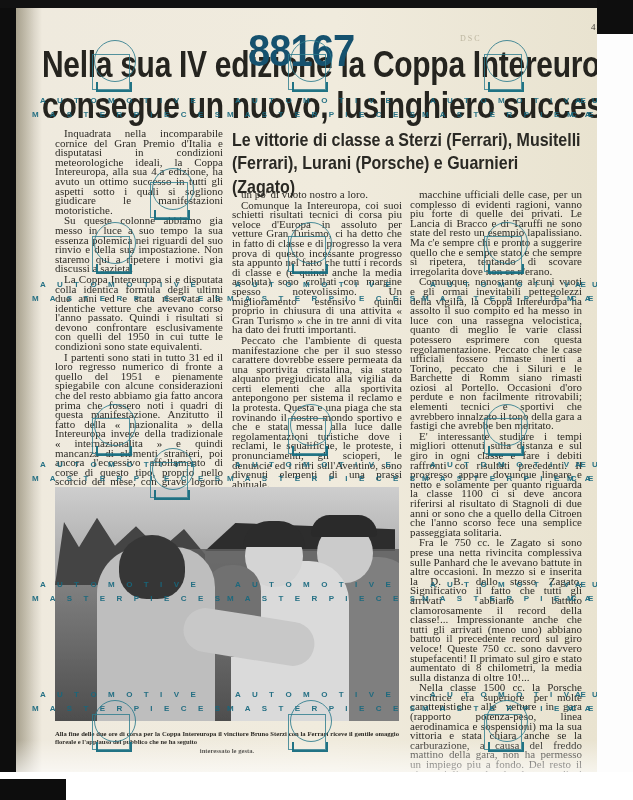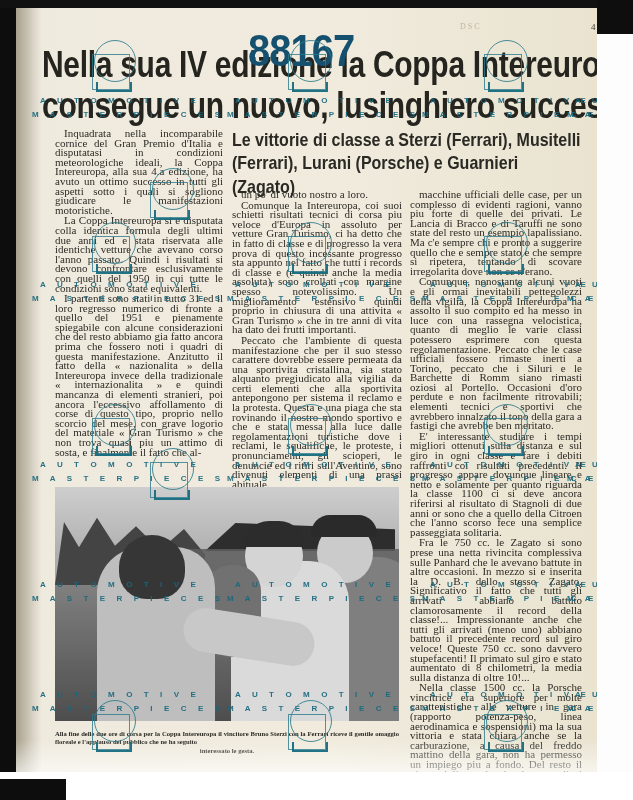--- a/index.html
+++ b/index.html
@@ -19,21 +19,21 @@
     background:#ece7d5;
     background-image:linear-gradient(90deg,#e2ddca 0px,#efeade 18px,#f0ebdd 55%,#e9e3d0 100%);
   }
   .paper-shade{position:absolute;left:16px;top:8px;width:26px;height:771px;
     background:linear-gradient(90deg,rgba(120,112,92,.55),rgba(120,112,92,0));}
   .paper-bottom-fade{position:absolute;left:16px;top:740px;width:581px;height:39px;
     background:linear-gradient(180deg,rgba(255,255,255,0),rgba(255,255,255,.75));}
 
   
   .folio{position:absolute;right:32px;top:22px;font-size:9px;color:#3a3730;letter-spacing:.5px;font-family:"Liberation Serif",serif;}
-  .ghost-mark{position:absolute;left:460px;top:22px;font-size:8px;color:#bdb6a0;letter-spacing:2px;}
+  .ghost-mark{position:absolute;left:460px;top:34px;font-size:8px;color:#bdb6a0;letter-spacing:2px;}
 
   
   .headline{position:absolute;left:42px;top:44px;width:540px;
     font-family:"Liberation Sans",sans-serif;font-weight:bold;
     font-size:30px;line-height:34px;color:#25241f;
     letter-spacing:-0.3px;
     transform:scaleY(1.22);transform-origin:left top;
     white-space:nowrap;}
   .headline .l2{display:block;}
 
@@ -120,20 +120,21 @@
 
   <div class="stamp">88167</div>
 
   <div class="subhead">
     <div>Le vittorie di classe a Sterzi (Ferrari), Musitelli</div>
     <div>(Ferrari), Lurani (Porsche) e Guarnieri (Zagato)</div>
   </div>
 
   <div class="col" id="col1">
     <p>Inquadrata nella incomparabile cornice del Gran Premio d'Italia e disputatasi in condizioni meteorologiche ideali, la Coppa Intereuropa, alla sua 4.a edizione, ha avuto un ottimo successo in tutti gli aspetti sotto i quali si sogliono giudicare le manifestazioni motoristiche.</p>
+    <p>Su queste colonne abbiamo gia messo in luce a suo tempo la sua essenza polemica nei riguardi del suo rinvio e della sua impostazione. Non staremo qui a ripetere i motivi gia discussi a sazieta.</p>
     <p>La Coppa Intereuropa si e disputata colla identica formula degli ultimi due anni ed e stata riservata alle identiche vetture che avevano corso l'anno passato. Quindi i risultati si devono confrontare esclusivamente con quelli del 1950 in cui tutte le condizioni sono state equivalenti.</p>
     <p>I partenti sono stati in tutto 31 ed il loro regresso numerico di fronte a quello del 1951 e pienamente spiegabile con alcune considerazioni che del resto abbiamo gia fatto ancora prima che fossero noti i quadri di questa manifestazione. Anzitutto il fatto della « nazionalita » della Intereuropa invece della tradizionale « internazionalita » e quindi mancanza di elementi stranieri, poi ancora l'eccessivo affollamento di corse di questo tipo, proprio nello scorcio del mese, con grave logorio del materiale « Gran Turismo » che non trova quasi piu un attimo di sosta, e finalmente il fatto che al-</p>
   </div>
 
   <div class="col" id="col2">
     <p>un po' di vuoto nostro a loro.</p>
     <p>Comunque la Intereuropa, coi suoi schietti risultati tecnici di corsa piu veloce d'Europa in assoluto per vetture Gran Turismo, ci ha detto che in fatto di classe e di progresso la vera prova di questo incessante progresso sta appunto nel fatto che tutti i records di classe e (e quindi anche la media assoluta) sono crollati con margine spesso notevolissimo. Un miglioramento estensivo quindi proprio in chiusura di una attivita « Gran Turismo » che in tre anni di vita ha dato dei frutti importanti.</p>
     <p>Peccato che l'ambiente di questa manifestazione che per il suo stesso carattere dovrebbe essere permeata da una sportivita cristallina, sia stato alquanto pregiudicato alla vigilia da certi elementi che alla sportivita antepongono per sistema il reclamo e la protesta. Questa e una piaga che sta rovinando il nostro mondo sportivo e che e stata messa alla luce dalle regolamentazioni turistiche dove i reclami, le squalifiche, le proteste, i pronunciamenti, gli scioperi, le denuncie ed i ritiri sull'Aventino, sono divenuti elementi di una prassi abituale.</p>
     <p>Non si fatto dimenticare che le</p>
   </div>

